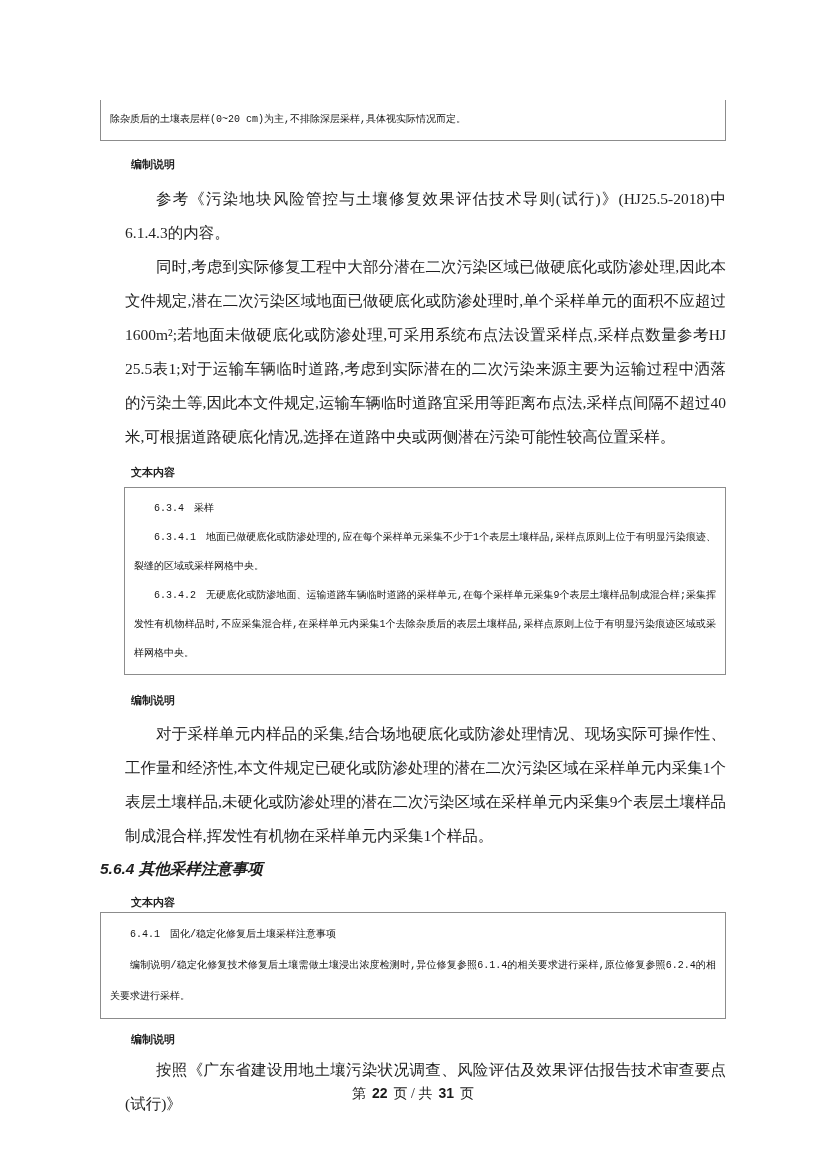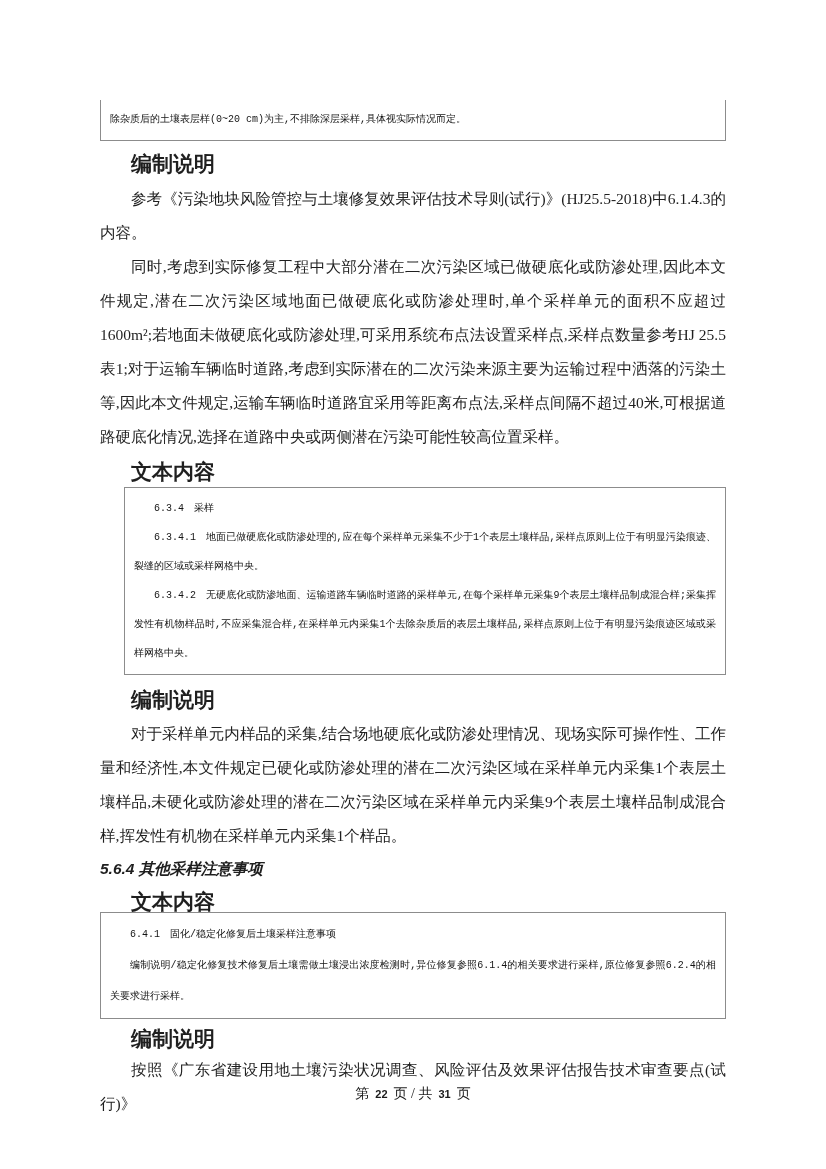--- a/index.html
+++ b/index.html
@@ -34,29 +34,30 @@
     padding: 5px 9px 6px 9px;
     line-height: 22px;
   }
   .tbox.full { padding: 6px 9px; }
   .tbox p { line-height: 29px; text-indent: 2em; }
   .tbox.notes p { line-height: 31px; }
 
   .h-label {                  
     font-family: "Liberation Sans", "DejaVu Sans", sans-serif;
     font-weight: bold;
-    font-size: 21px;
+    font-size: 11px;
     line-height: 20px;
     padding-left: 31px;
   }
   .body-p {
     font-size: 15.5px;
     line-height: 34px;
     text-indent: 2em;
     text-align: justify;
+    margin-left: 25px;
   }
   .sec-heading {              
     font-family: "Liberation Sans", "DejaVu Sans", sans-serif;
     font-weight: bold;
     font-size: 15.5px;
     line-height: 20px;
   }
   .mt13 { margin-top: 13px; }
   .mt15 { margin-top: 15px; }
   .mt10 { margin-top: 10px; }
@@ -75,21 +76,21 @@
     justify-content: center;
     align-items: baseline;
     gap: 6px;
     font-size: 14px;
     color: #1a1a1a;
     font-family: "Liberation Serif", "DejaVu Serif", serif;
   }
   .footer .num {
     font-family: "Liberation Sans", "DejaVu Sans", sans-serif;
     font-weight: bold;
-    font-size: 11px;
+    font-size: 14px;
   }
 </style>
 </head>
 <body>
 
 <div class="page">
   <div class="content">
 
     <div class="tbox continued">
       <p style="text-indent:0;">除杂质后的土壤表层样(0~20 cm)为主,不排除深层采样,具体视实际情况而定。</p>

